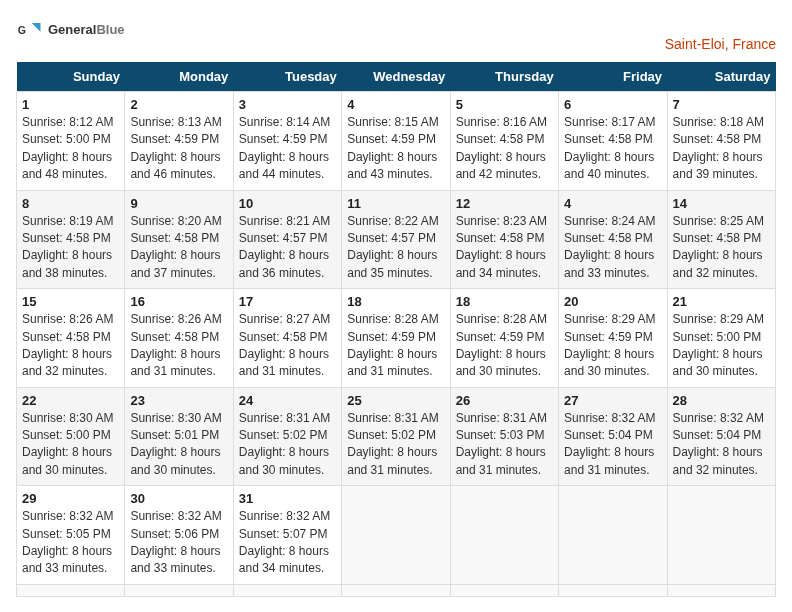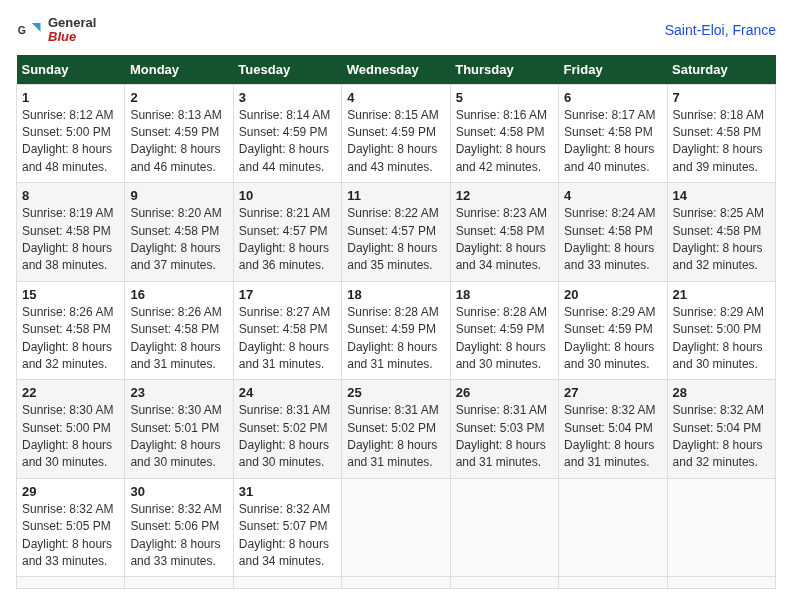--- a/index.html
+++ b/index.html
@@ -16,55 +16,55 @@
       align-items: flex-start;
       margin-bottom: 10px;
     }
     .logo {
       display: flex;
       align-items: center;
       gap: 4px;
     }
     .logo-text {
       display: flex;
-      flex-direction: column;
+      flex-direction: row;
       font-size: 13px;
       font-weight: bold;
       line-height: 1.1;
     }
     .logo-general { color: #333; }
-    .logo-blue { color: #b91c1c; font-style: italic; }
+    .logo-blue { color: #737373; }
     .logo-icon {
       width: 28px;
       height: 28px;
     }
     .title-block {
       text-align: right;
     }
     .month-title {
       font-size: 32px;
       font-weight: bold;
       color: #222;
       line-height: 1.1;
     }
     .location {
       font-size: 14px;
-      color: #1d4ed8;
-      margin-top: 6px;
+      color: #c2410c;
+      margin-top: 20px;
     }
     .calendar {
       width: 100%;
       border-collapse: collapse;
       font-size: 10.5px;
     }
     .calendar th {
-      background-color: #14532d;
+      background-color: #0c4a6e;
       color: #fff;
       padding: 7px 5px;
-      text-align: left;
+      text-align: right;
       font-size: 13px;
       font-weight: bold;
     }
     .calendar td {
       vertical-align: top;
       padding: 5px 5px 6px 5px;
       border: 1px solid #ddd;
       width: calc(100% / 7);
       background: #fff;
     }

